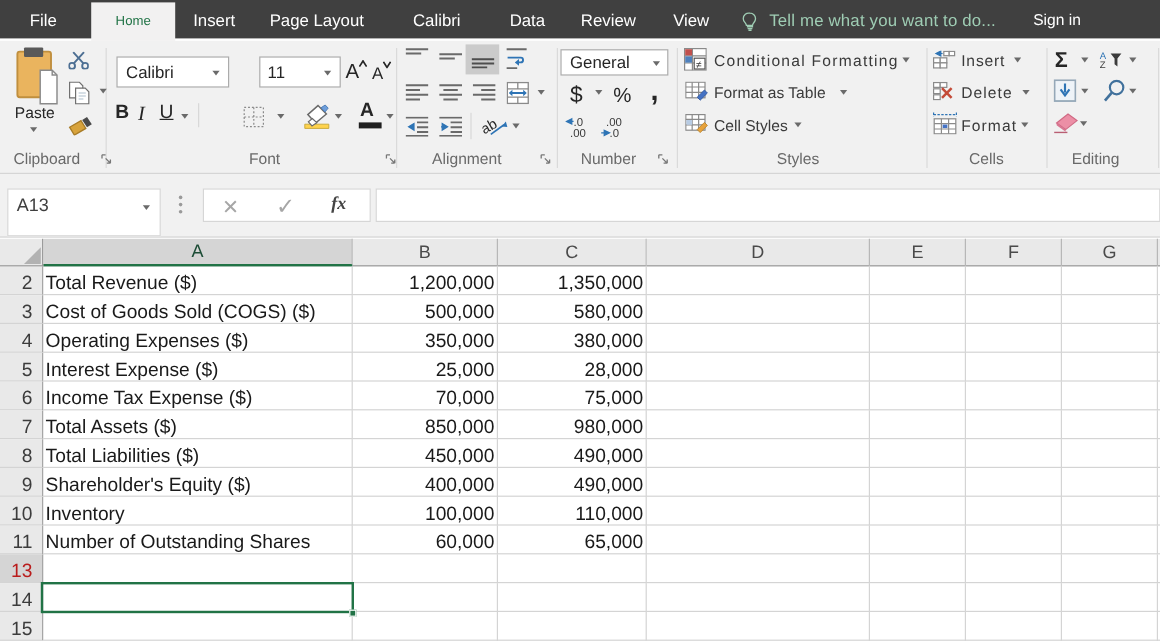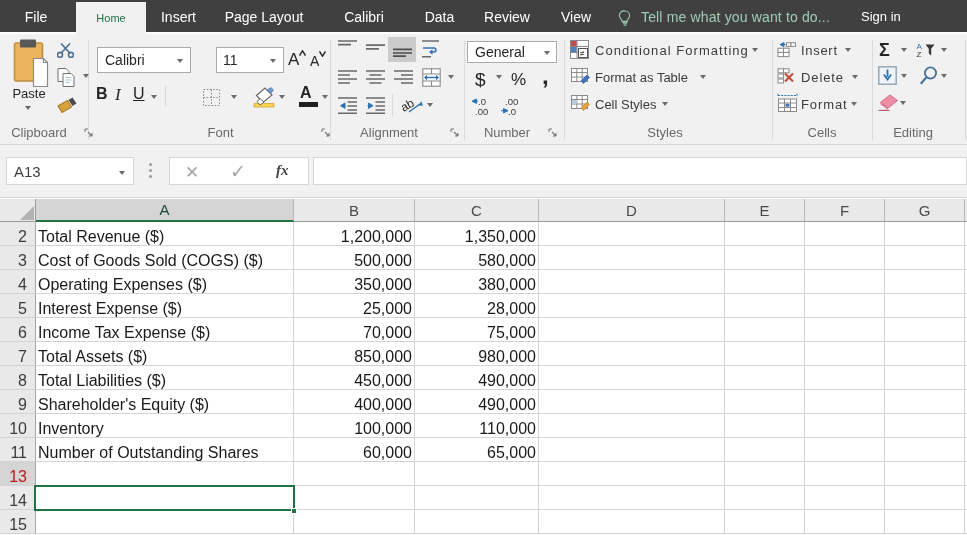--- a/index.html
+++ b/index.html
@@ -19,21 +19,21 @@
 #ribbon { position:absolute; left:0; top:34px; width:967px; height:111px; background:#f1f1f1; border-bottom:1px solid #d5d5d5; }
 .gsep { position:absolute; top:6px; height:100px; width:1px; background:#dadada; }
 .glabel { position:absolute; top:91px; height:14px; font-size:13px; color:#696969; text-align:center; }
 .launch { position:absolute; top:95px; width:10px; height:10px; }
 .combo { position:absolute; background:#fff; border:1px solid #ababab; font-size:13px; color:#262626; }
 .darr { position:absolute; width:0; height:0; border-left:3px solid transparent; border-right:3px solid transparent; border-top:4px solid #6a6a6a; }
 .ribtxt { position:absolute; font-size:13px; color:#3b3b3b; white-space:nowrap; }
 
 
 #fbar { position:absolute; left:0; top:145px; width:967px; height:53px; background:#f1f1f1; border-bottom:1px solid #d5d5d5; }
-#namebox { position:absolute; left:6px; top:12px; width:128px; height:28px; background:#fff; border:1px solid #d6d6d6; }
+#namebox { position:absolute; left:6px; top:12px; width:128px; height:40px; background:#fff; border:1px solid #d6d6d6; }
 #fxbox { position:absolute; left:169px; top:12px; width:140px; height:28px; background:#fff; border:1px solid #d6d6d6; }
 #finput { position:absolute; left:313px; top:12px; width:654px; height:28px; background:#fff; border:1px solid #d6d6d6; }
 
 
 #grid { position:absolute; left:0; top:199px; width:967px; height:336px; background:#fff; }
 table { border-collapse:separate; border-spacing:0; table-layout:fixed; }
 td { overflow:hidden; white-space:nowrap; font-size:16px; line-height:17px; color:#1a1a1a; vertical-align:middle; }
 td.rh { background:#e9e9e9; color:#3c3c3c; text-align:right; padding-right:8px; padding-top:6px; border-right:1px solid #a6a6a6; border-bottom:1px solid #d4d4d4; font-size:16px; }
 td.cell { border-right:1px solid #d4d4d4; border-bottom:1px solid #d4d4d4; padding:6px 2px 0 2px; }
 td.num { text-align:right; }

